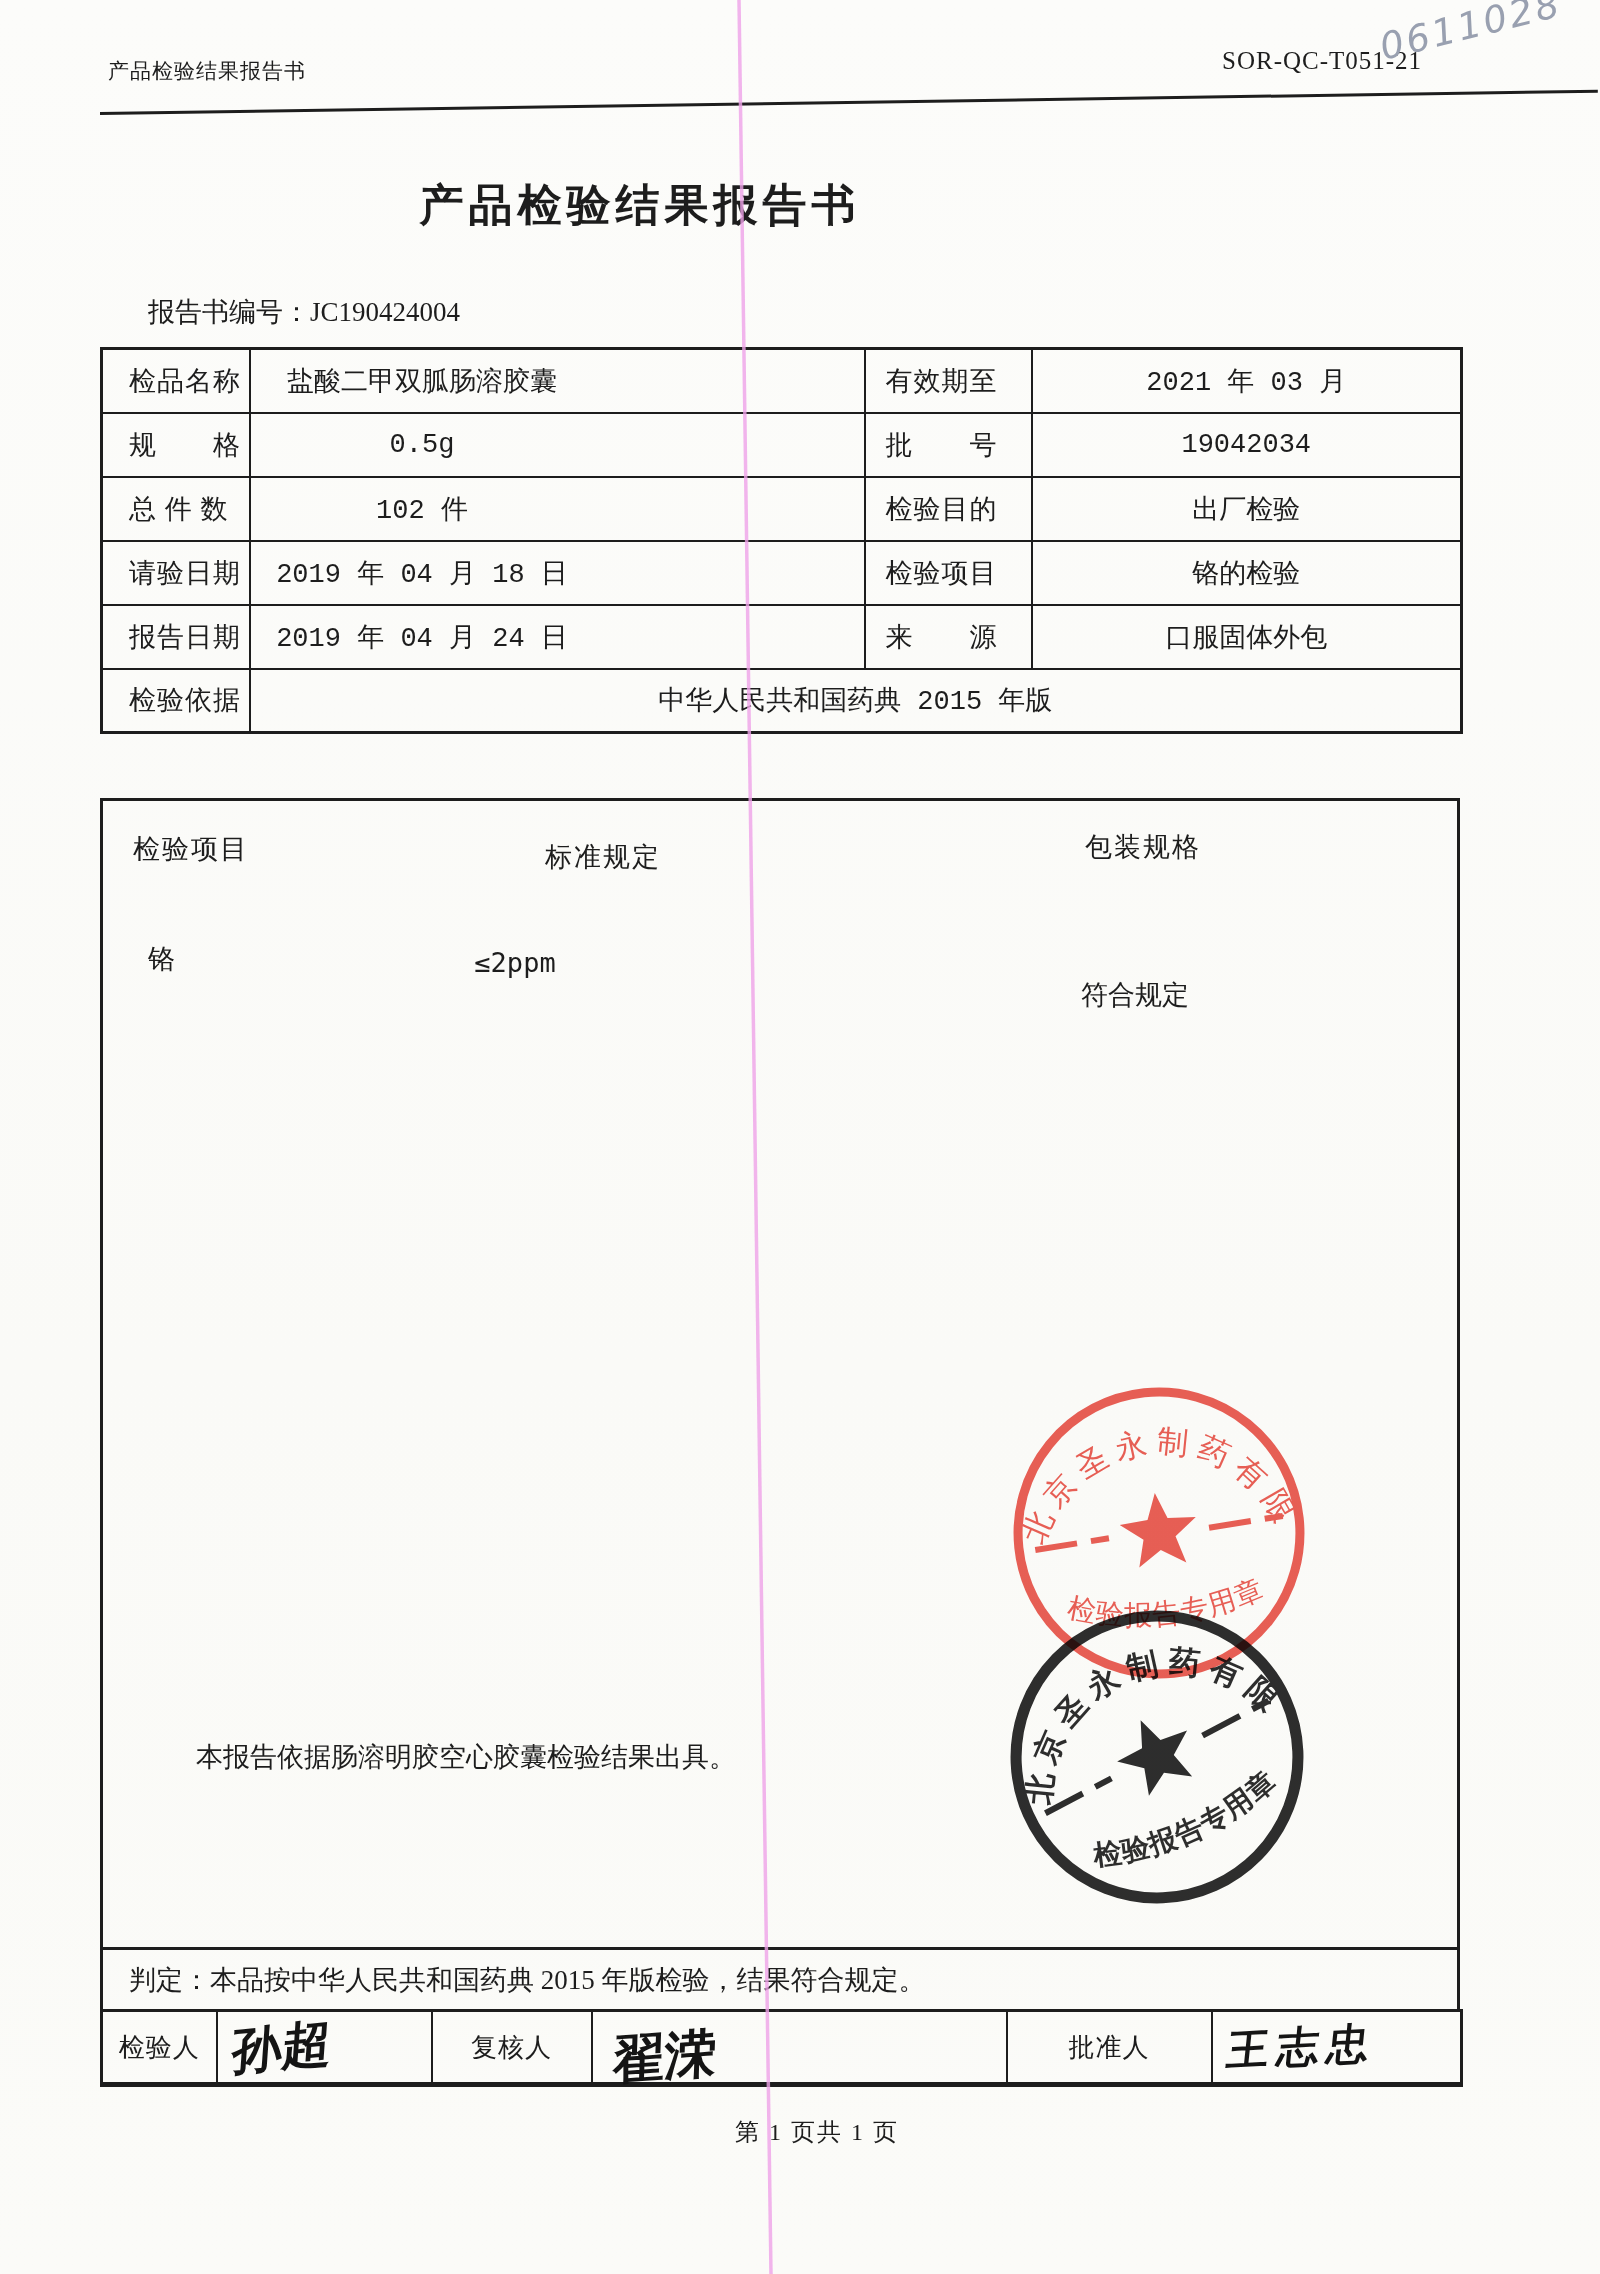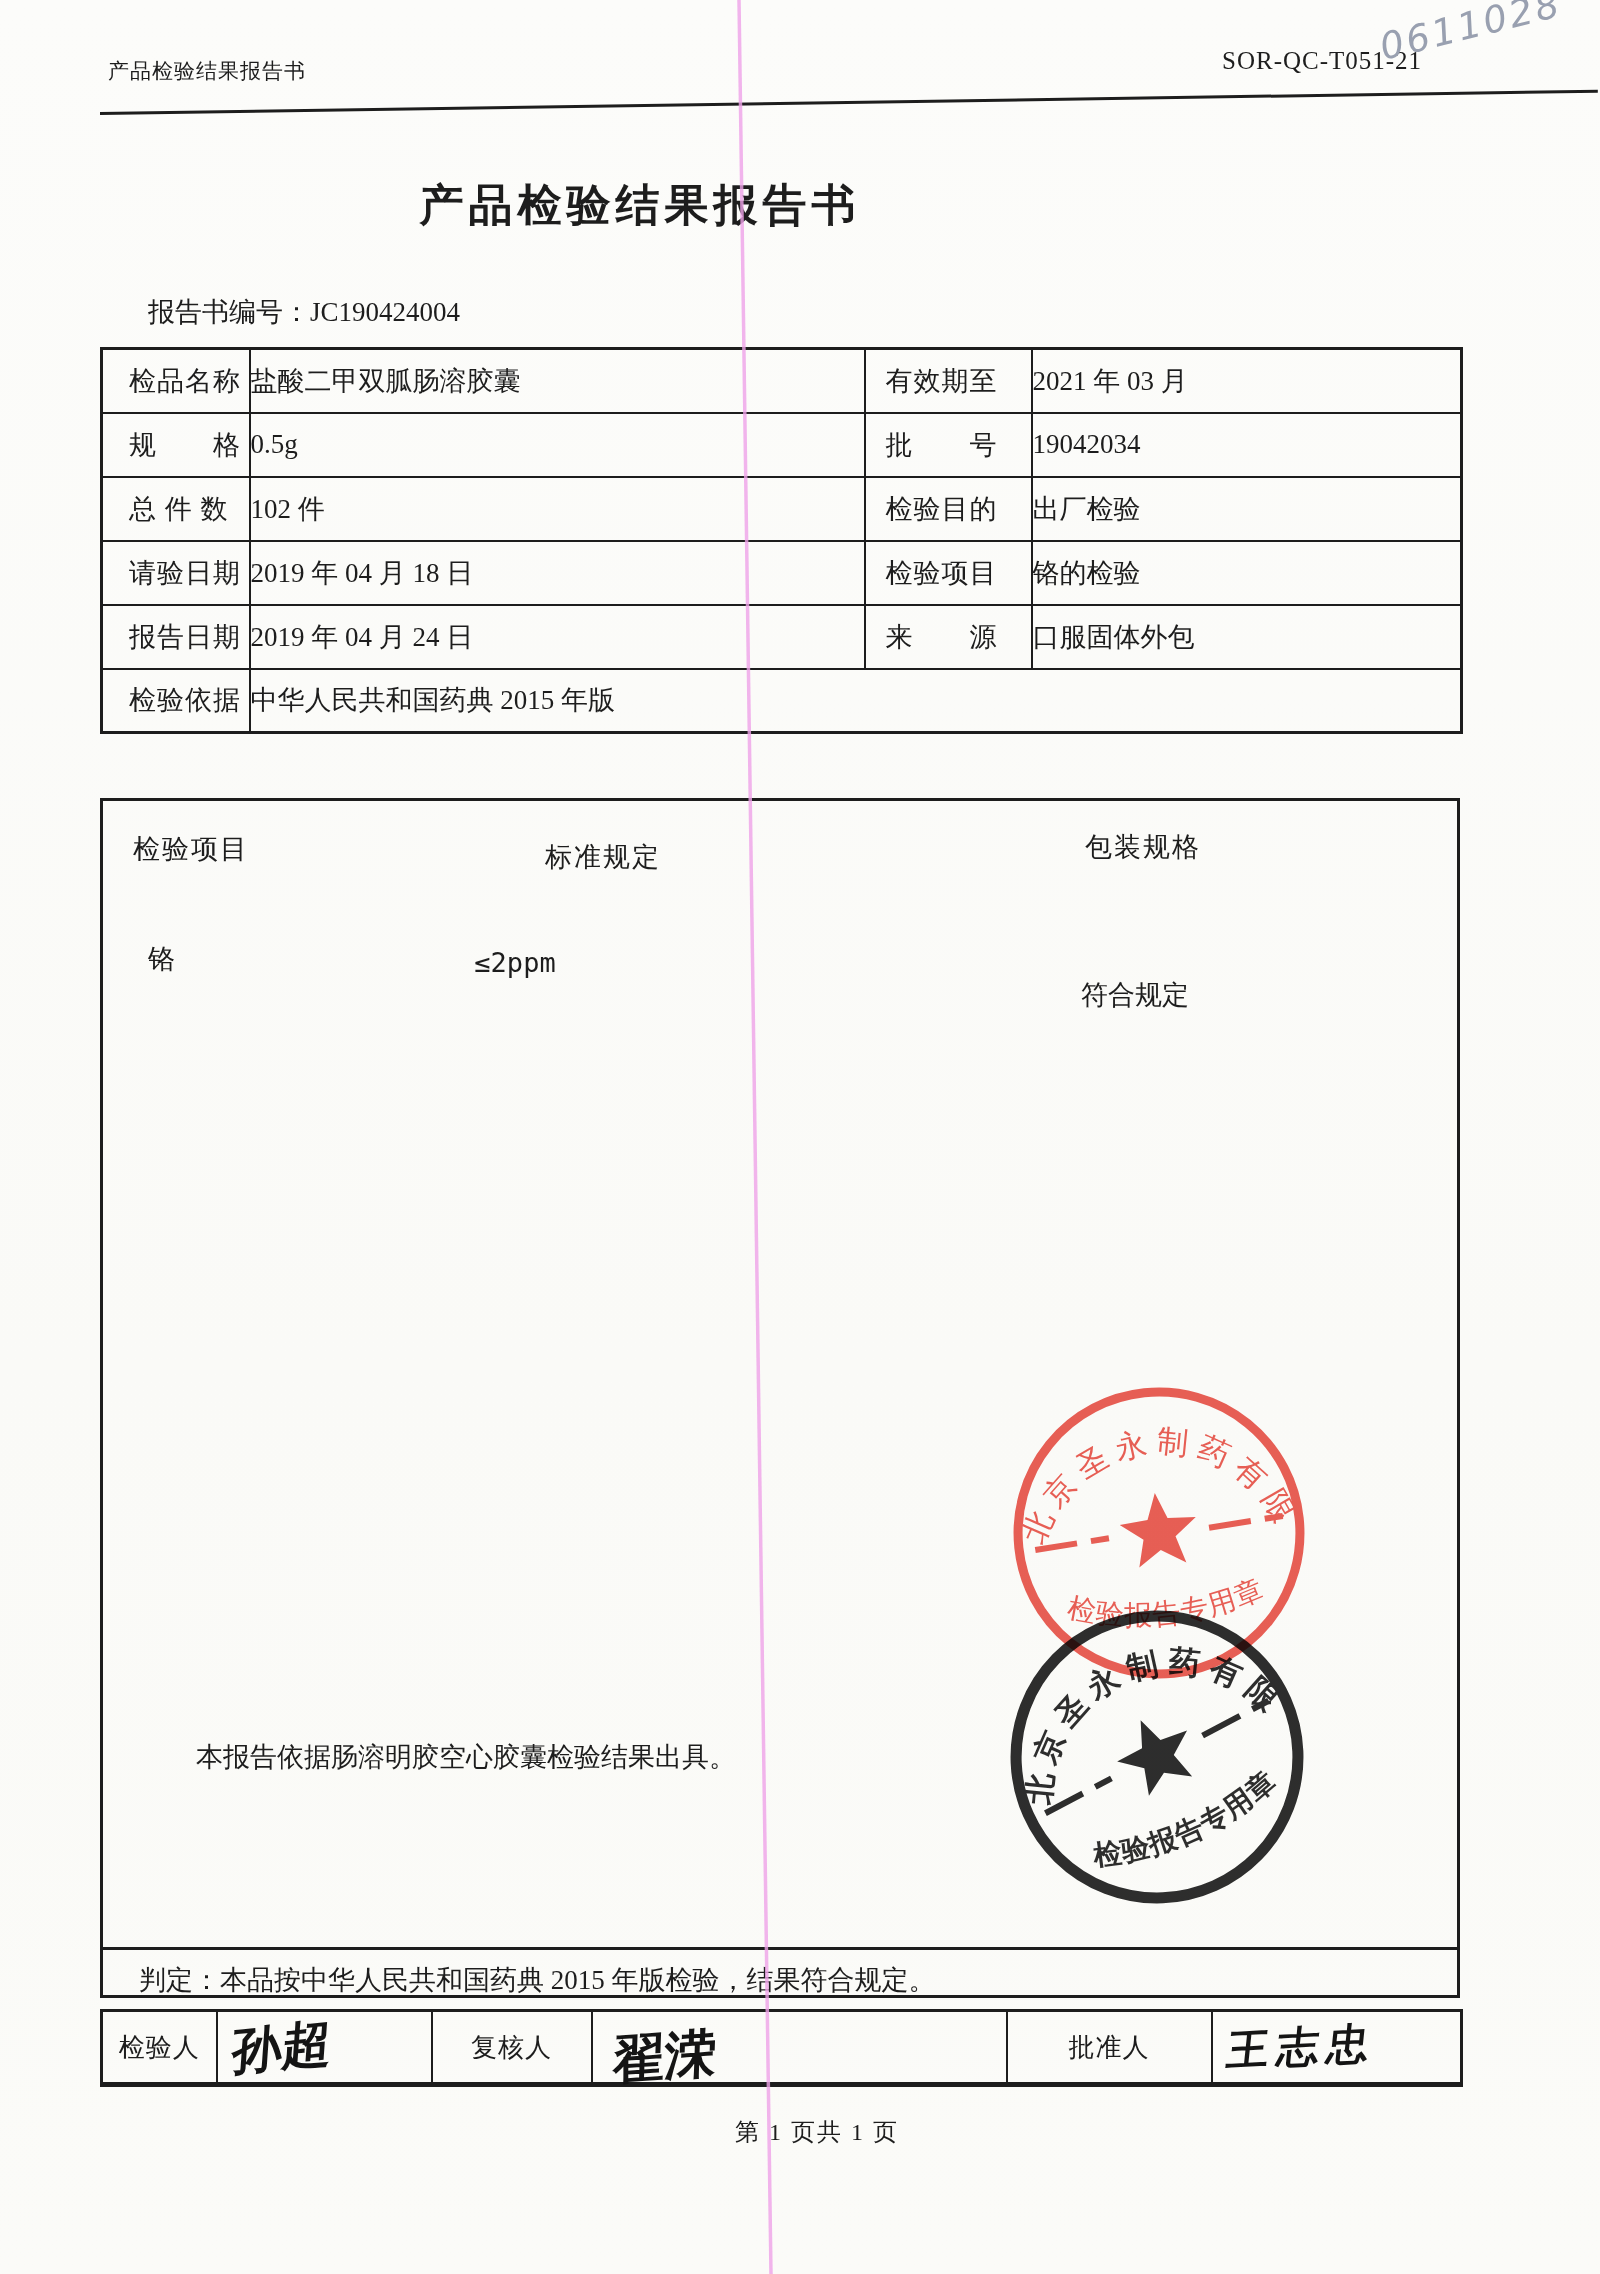--- a/index.html
+++ b/index.html
@@ -35,34 +35,34 @@
     font-size:44px;font-weight:700;letter-spacing:5px;white-space:nowrap;}
   .report-no{left:148px;top:294px;font-size:27px;white-space:nowrap;}
 
   
   #infoTable{position:absolute;left:100px;top:347px;width:1360px;
     border-collapse:collapse;table-layout:fixed;}
   #infoTable td{border:2.5px solid var(--ink);height:64px;font-size:27px;overflow:hidden;}
   #infoTable{border:3px solid var(--ink);}
   td.lbl{padding-left:26px;letter-spacing:1px;white-space:nowrap;}
   td.lbl2{padding-left:20px;letter-spacing:1px;white-space:nowrap;margin-top:20px;}
-  td.val{text-align:left;white-space:nowrap;}
+  td.val{text-align:center;white-space:nowrap;font-family:Liberation Mono, monospace;}
   td.val1{padding-right:270px;}
 
   
   .results-box{left:100px;top:798px;width:1360px;height:1152px;
     border:3px solid var(--ink);border-bottom:none;}
   .results-box .hd{position:absolute;font-size:27px;letter-spacing:2px;white-space:nowrap;}
   .results-box .cell{position:absolute;font-size:27px;white-space:nowrap;}
   .mono{font-family:"DejaVu Sans Mono",monospace;font-size:26px;}
 
   
-  .verdict-box{left:100px;top:1947px;width:1360px;height:51px;
+  .verdict-box{left:100px;top:1947px;width:1360px;height:65px;
     border:3px solid var(--ink);font-size:27px;line-height:60px;
-    padding-left:36px;white-space:nowrap;}
+    padding-left:26px;white-space:nowrap;}
   #sigTable{position:absolute;left:100px;top:2009px;width:1360px;
     border-collapse:collapse;table-layout:fixed;border:3px solid var(--ink);
     border-bottom:5px solid var(--ink);}
   #sigTable td{border:2.5px solid var(--ink);height:74px;font-size:26px;overflow:visible;}
   #sigTable td.slbl{text-align:center;letter-spacing:1px;}
   .sig{display:inline-block;font-weight:600;color:#141414;white-space:nowrap;}
   .sig1{font-size:50px;margin-left:14px;transform:rotate(-6deg) skewX(-10deg);}
   .sig2{font-size:52px;font-weight:800;margin-left:20px;
     transform:rotate(-4deg) skewX(-6deg) translateY(10px);}
   .sig3{font-size:42px;letter-spacing:8px;margin-left:14px;

